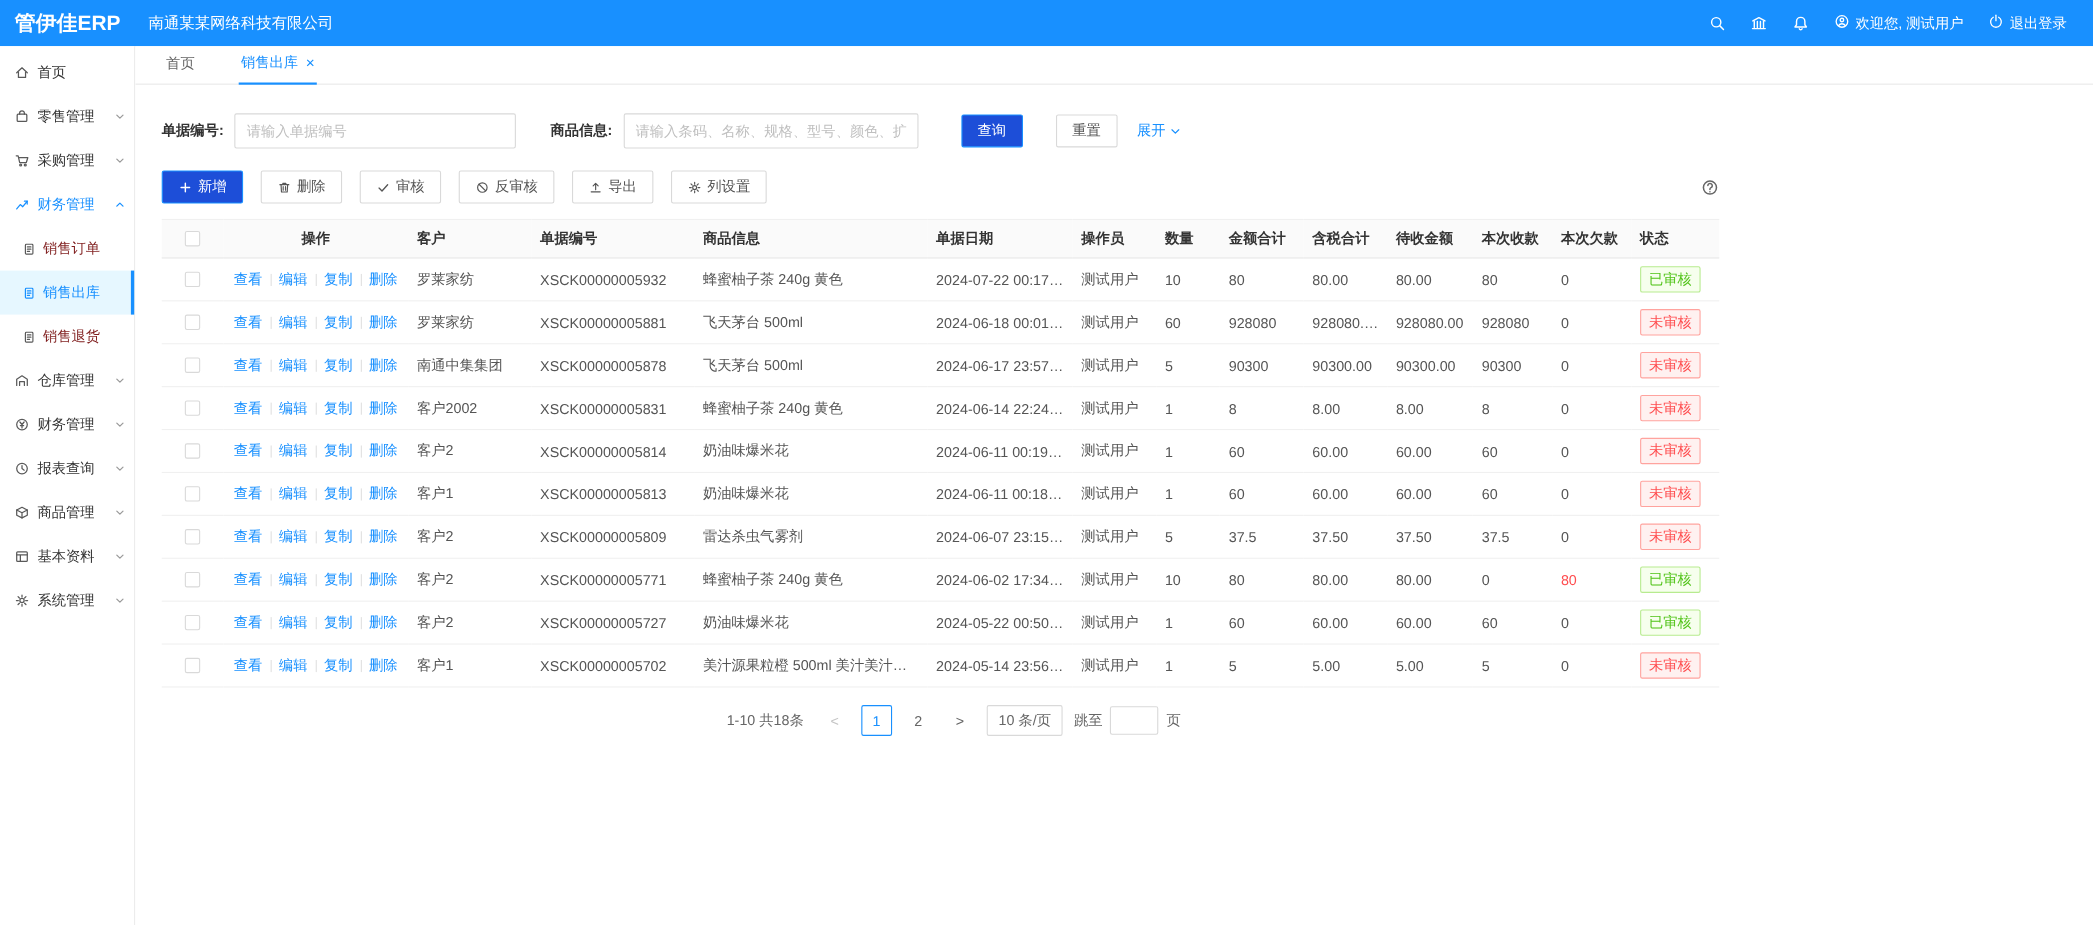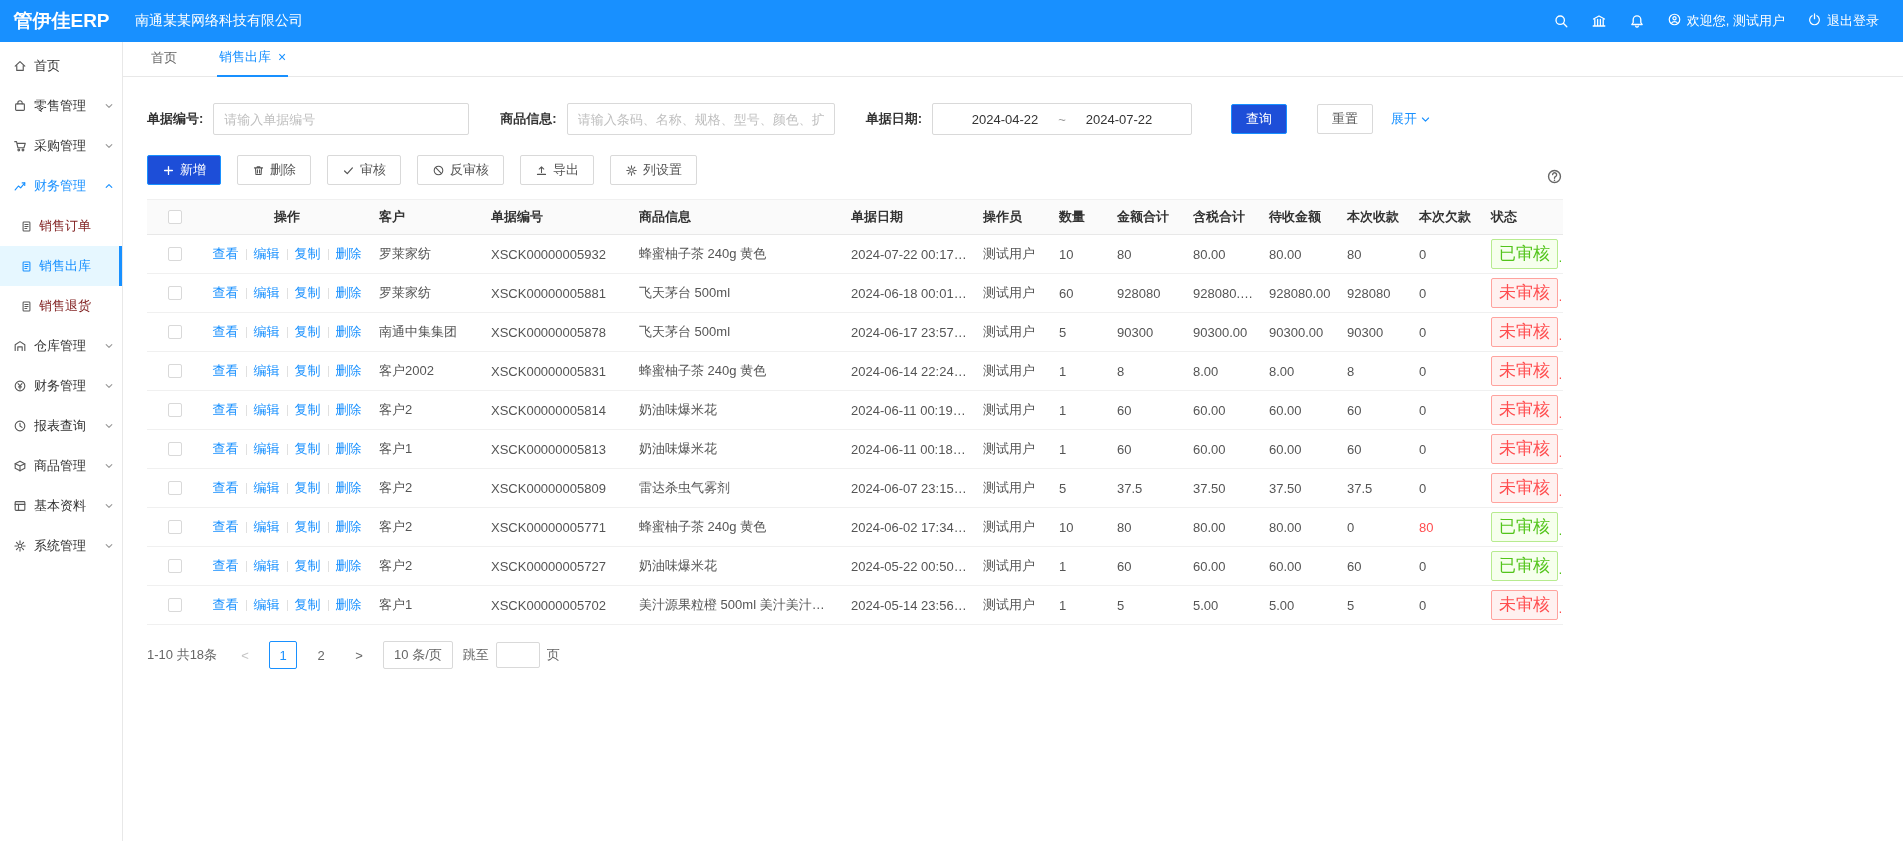--- a/index.html
+++ b/index.html
@@ -45,39 +45,39 @@
   .daterange { width: 260px; height: 32px; border: 1px solid #d9d9d9; border-radius: 2px; display: flex; align-items: center; justify-content: center; gap: 20px; cursor: pointer; }
   .dsep { color: #999; }
   .btn { height: 30px; padding: 0 14px; border: 1px solid #d9d9d9; background: #fff; border-radius: 2px; font-size: 13px; color: #555; display: inline-flex; align-items: center; gap: 5px; cursor: pointer; font-family: inherit; white-space: nowrap; }
   .btn .icon { color: inherit; } .btn .icon svg { width: 13px; height: 13px; }
   .btn.primary { background: #1d4ed8; border-color: #1890ff; color: #fff; }
   .filters .btn.primary { margin-left: 8px; } .filters .btn + .btn { margin-left: 30px; }
   .expand-link { color: #1890ff; display: inline-flex; align-items: center; gap: 3px; cursor: pointer; margin-left: 18px; text-decoration: none; }
   .expand-link .icon svg { width: 11px; height: 11px; }
 
   
-  .toolbar { display: flex; align-items: flex-end; gap: 16px; padding: 10px 24px 14px; width: 1464px; }
+  .toolbar { display: flex; align-items: center; gap: 16px; padding: 10px 24px 14px; width: 1464px; }
   .help { margin-left: auto; color: #666; cursor: pointer; } .help svg { width: 17px; height: 17px; }
 
   
   .table-wrap { padding: 0 0 0 24px; }
   table { border-collapse: collapse; table-layout: fixed; width: 1416px; }
   th { height: 35px; font-weight: 600; text-align: left; padding: 0 8px; border-bottom: 1px solid #e8e8e8; border-top: 1px solid #f0f0f0; color: #333; background: #fafafa; white-space: nowrap; }
   td { height: 39px; padding: 0 8px; border-bottom: 1px solid #f0f0f0; color: #555; overflow: hidden; white-space: nowrap; text-overflow: ellipsis; }
   th.c-center, td.c-center { text-align: center; }
   .cb { width: 14px; height: 14px; border: 1px solid #d9d9d9; border-radius: 2px; background: #fff; margin: 0 auto; cursor: pointer; }
   .act { color: #1890ff; text-decoration: none; cursor: pointer; }
   .vsep { display: inline-block; width: 1px; height: 11px; background: #e0e0e0; margin: 0 7px; vertical-align: middle; }
-  .badge { display: inline-block; padding: 2px 7px; font-size: 17px; border-radius: 2px; border: 1px solid; line-height: 1.4; }
+  .badge { display: inline-block; padding: 2px 7px; font-size: 13px; border-radius: 2px; border: 1px solid; line-height: 1.4; }
   .badge.green { color: #52c41a; background: #f6ffed; border-color: #b7eb8f; }
   .badge.red { color: #ff4d4f; background: #fff1f0; border-color: #ffa39e; }
   td.red-text { color: #ff4d4f; }
 
   
-  .pagination { display: flex; align-items: center; justify-content: flex-start; gap: 10px; padding: 16px 0; width: 1440px; margin-left: 24px; color: #666; }
+  .pagination { display: flex; align-items: center; justify-content: center; gap: 10px; padding: 16px 0; width: 1440px; margin-left: 24px; color: #666; }
   .pg-total { margin-right: 4px; }
   .pg-btn { min-width: 28px; height: 28px; display: inline-flex; align-items: center; justify-content: center; border-radius: 2px; cursor: pointer; color: #666; border: 1px solid transparent; font-size: 13px; }
   .pg-btn.disabled { color: #c4c4c4; cursor: default; }
   .pg-btn.active { border-color: #1890ff; color: #1890ff; background: #fff; }
   .pg-size { height: 28px; border: 1px solid #d9d9d9; border-radius: 2px; padding: 0 10px; display: inline-flex; align-items: center; cursor: pointer; background: #fff; }
   .pg-jump { display: inline-flex; align-items: center; gap: 7px; }
   .pg-input { width: 44px; height: 26px; border: 1px solid #d9d9d9; border-radius: 2px; outline: none; font-family: inherit; padding: 0 6px; }
 </style>
 </head>
 <body>
@@ -309,28 +309,20 @@
 
       <div class="filters">
         <div class="f-group">
           <span class="f-label">单据编号:</span>
           <input class="inp w-bill" placeholder="请输入单据编号" style="">
         </div>
         <div class="f-group">
           <span class="f-label">商品信息:</span>
           <input class="inp w-prod" placeholder="请输入条码、名称、规格、型号、颜色、扩展..." style="">
         </div>
-        <div class="f-group">
-          <span class="f-label">单据日期:</span>
-          <div class="daterange">
-            <span>2024-04-22</span>
-            <span class="dsep">~</span>
-            <span>2024-07-22</span>
-          </div>
-        </div>
         <button class="btn primary">查询</button>
         <button class="btn">重置</button>
         <a class="expand-link">
           <span>展开</span>
           <span class="icon">
               <svg viewBox="0 0 16 16" fill="none" stroke="currentColor" stroke-width="1.6" stroke-linecap="round" stroke-linejoin="round">
                 <path d="M3.5 5.8 8 10.3l4.5-4.5"></path>
               </svg>
             </span>
         </a>

